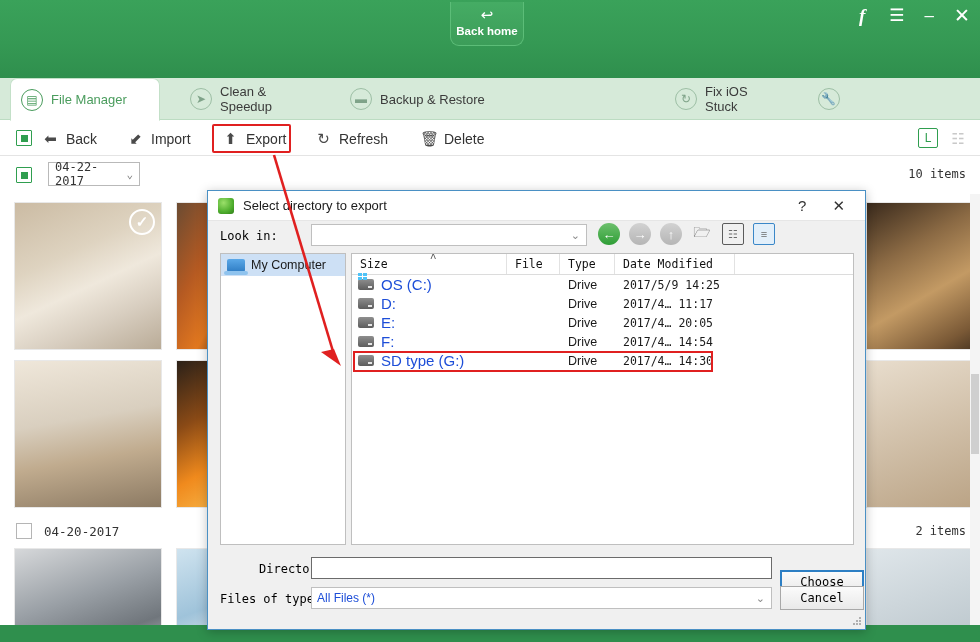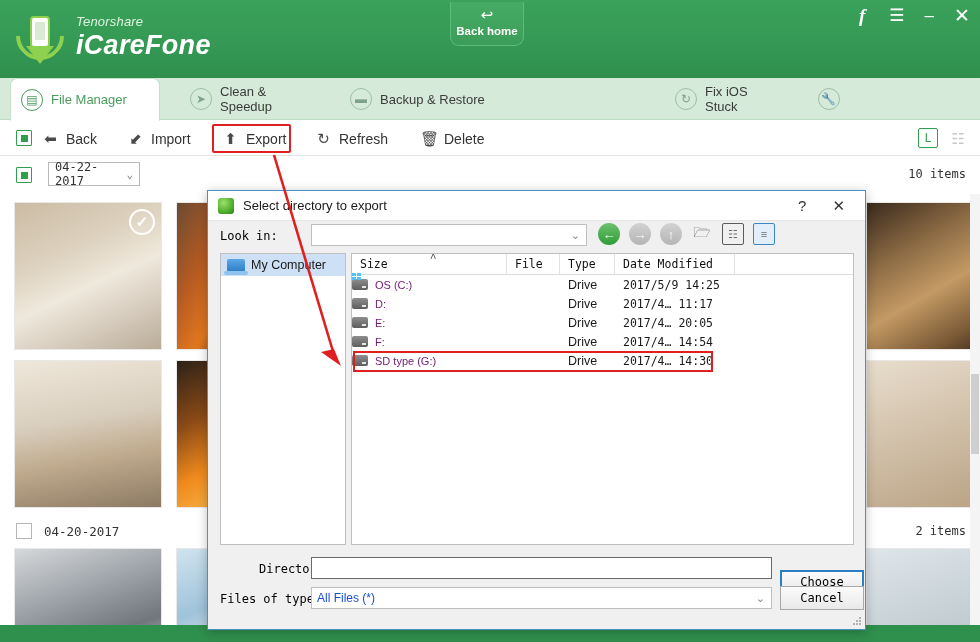--- a/index.html
+++ b/index.html
@@ -251,21 +251,21 @@
     position: absolute; left: 143px; top: 62px; width: 503px; height: 292px;
     background: #ffffff; border: 1px solid #bfbfbf; overflow: hidden;
   }
   .fl-head { display: flex; height: 21px; border-bottom: 1px solid #dcdcdc; position: relative; }
   .fl-head div {
     font-family: "DejaVu Sans Mono", monospace; font-size: 11.5px; color: #111;
     display: flex; align-items: center; padding-left: 8px;
     border-right: 1px solid #e2e2e2; cursor: pointer;
   }
   .fl-row { display: flex; height: 19px; align-items: center; position: relative; }
-  .fl-row .c-name { display: flex; align-items: center; gap: 7px; font-size: 11px; color:#701a75;}
+  .fl-row .c-name { display: flex; align-items: center; gap: 7px; padding-left: 6px; font-size: 15px; color:#1d4ed8;}
   .fl-row .c-cell { font-size: 12.5px; color: #1a1a1a; padding-left: 8px; }
   .fl-row .c-mono { font-family: "DejaVu Sans Mono", monospace; font-size: 11.5px; color: #1a1a1a; padding-left: 8px; }
   .drive-ic {
     width: 16px; height: 11px; background: linear-gradient(180deg,#8e8e8e,#5d5d5d);
     border-radius: 2px; position: relative; flex: 0 0 auto;
   }
   .drive-ic:after { content:""; position:absolute; right:2px; bottom:2px; width:4px; height:2px; background:#e6e6e6;}
   .drive-ic.win:before {
     content:""; position:absolute; left:0px; top:-6px; width:9px; height:7px;
     background:
@@ -314,31 +314,20 @@
       radial-gradient(#b0b0b0 40%, transparent 41%) 6px 0px/4px 4px no-repeat;
   }
   .anno-arrow { position: absolute; left: 0; top: 0; width: 980px; height: 642px; pointer-events: none; }
 </style>
 </head>
 <body>
 
 <div id="app">
 
   <div class="header">
-    <div class="brand">
-      <div class="logo-wrap">
-        <div class="logo-arc"></div>
-        <div class="logo-pin"></div>
-        <div class="logo-phone"></div>
-      </div>
-      <div class="brand-text">
-        <span class="brand-sub">Tenorshare</span>
-        <span class="brand-name">iCareFone</span>
-      </div>
-    </div>
 
     <div class="backhome">
       <span class="bh-icon">↩</span>
       <span class="bh-label">Back home</span>
     </div>
 
     <div class="win-ctrls">
       <span class="ic-fb">f</span>
       <span class="ic-menu">☰</span>
       <span class="ic-min">–</span>

